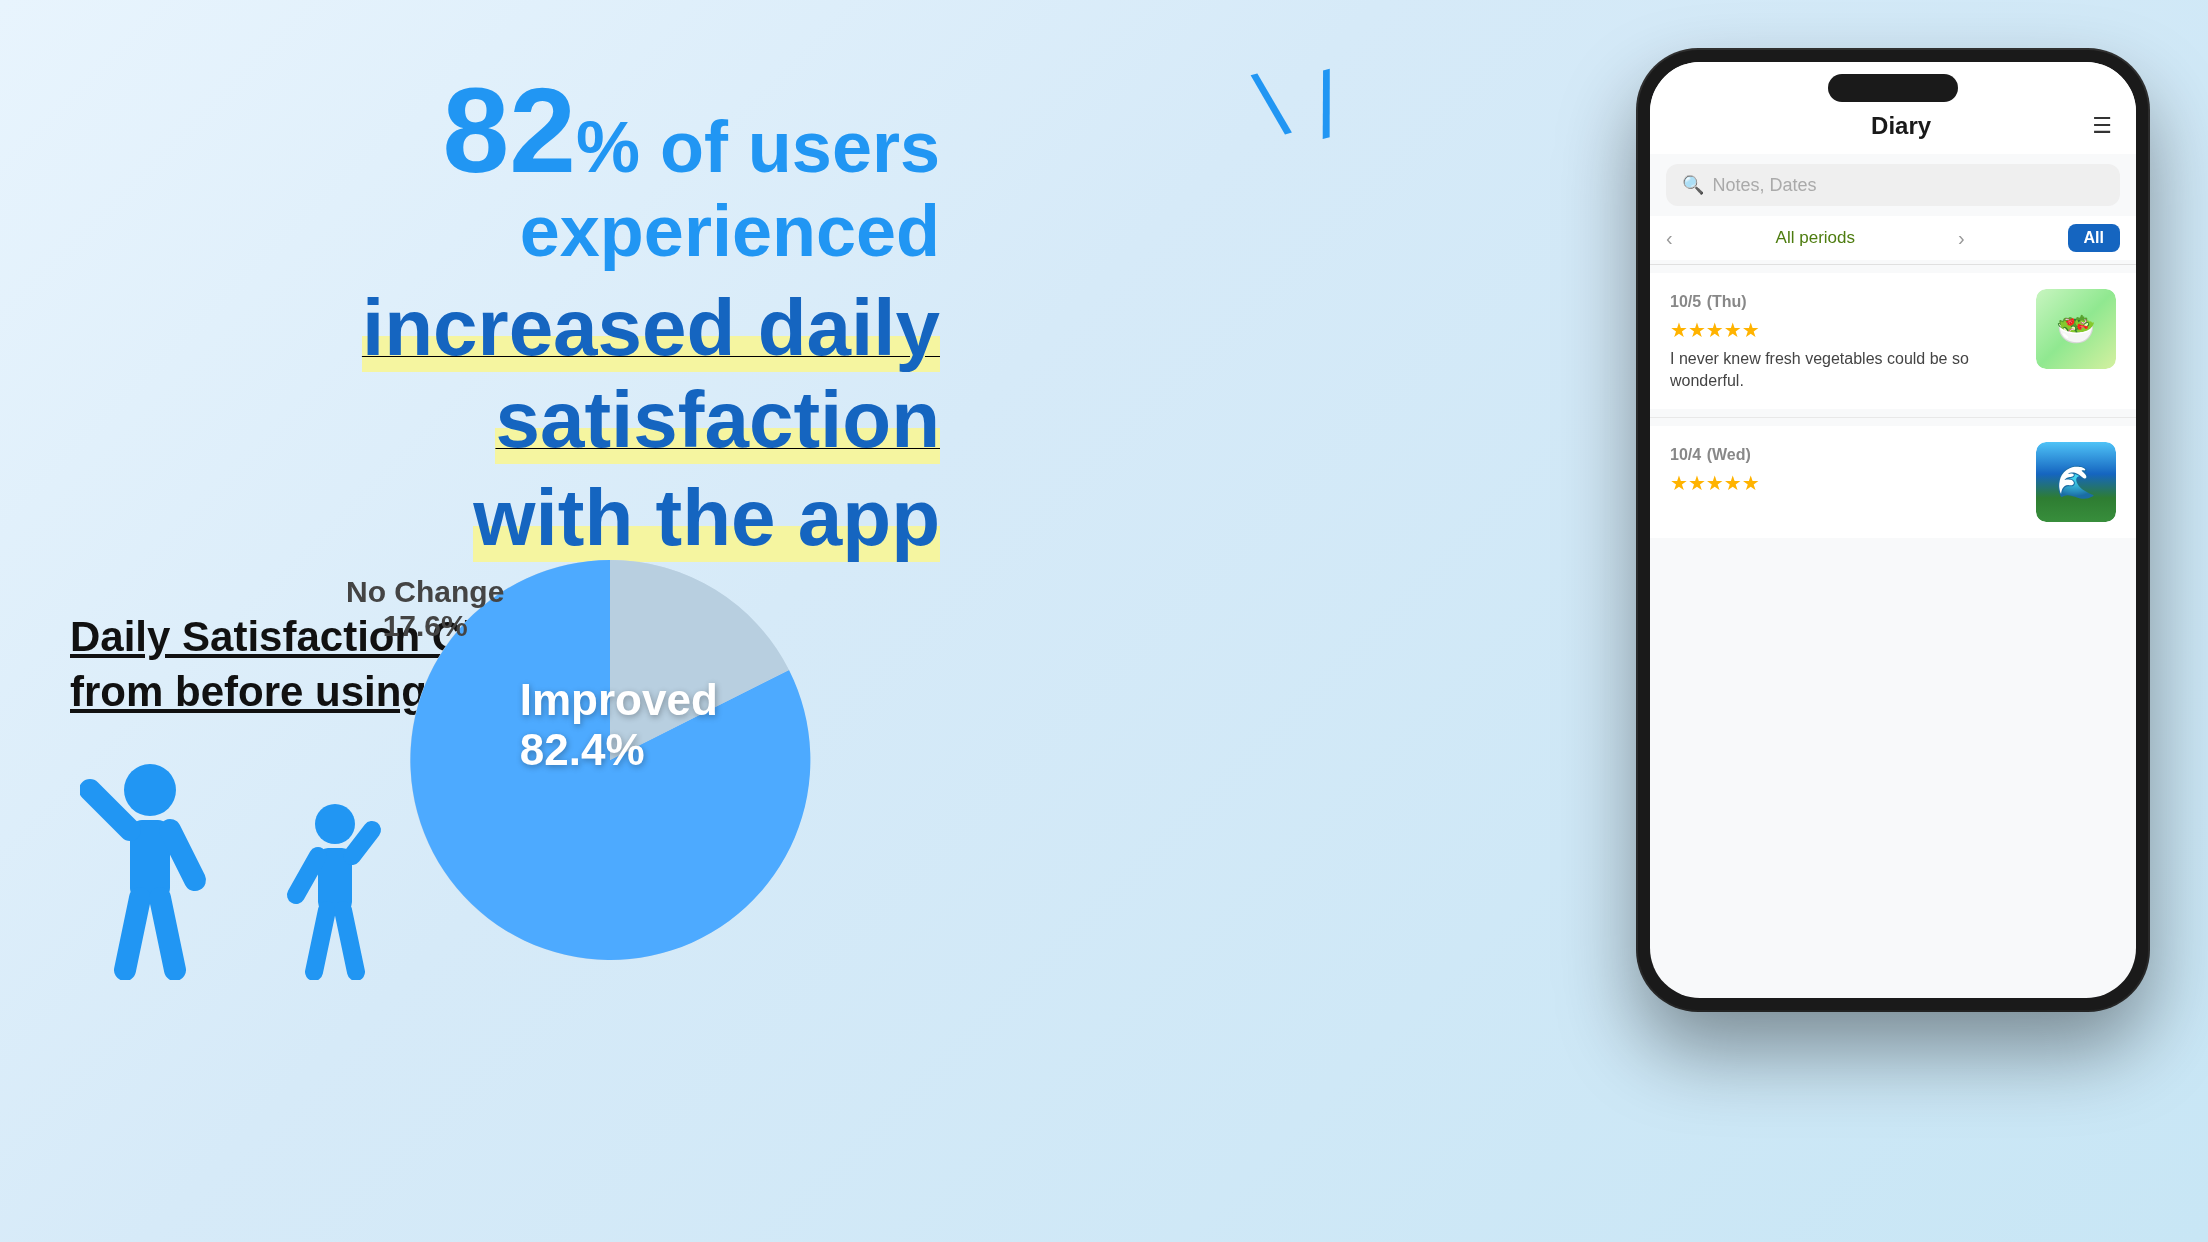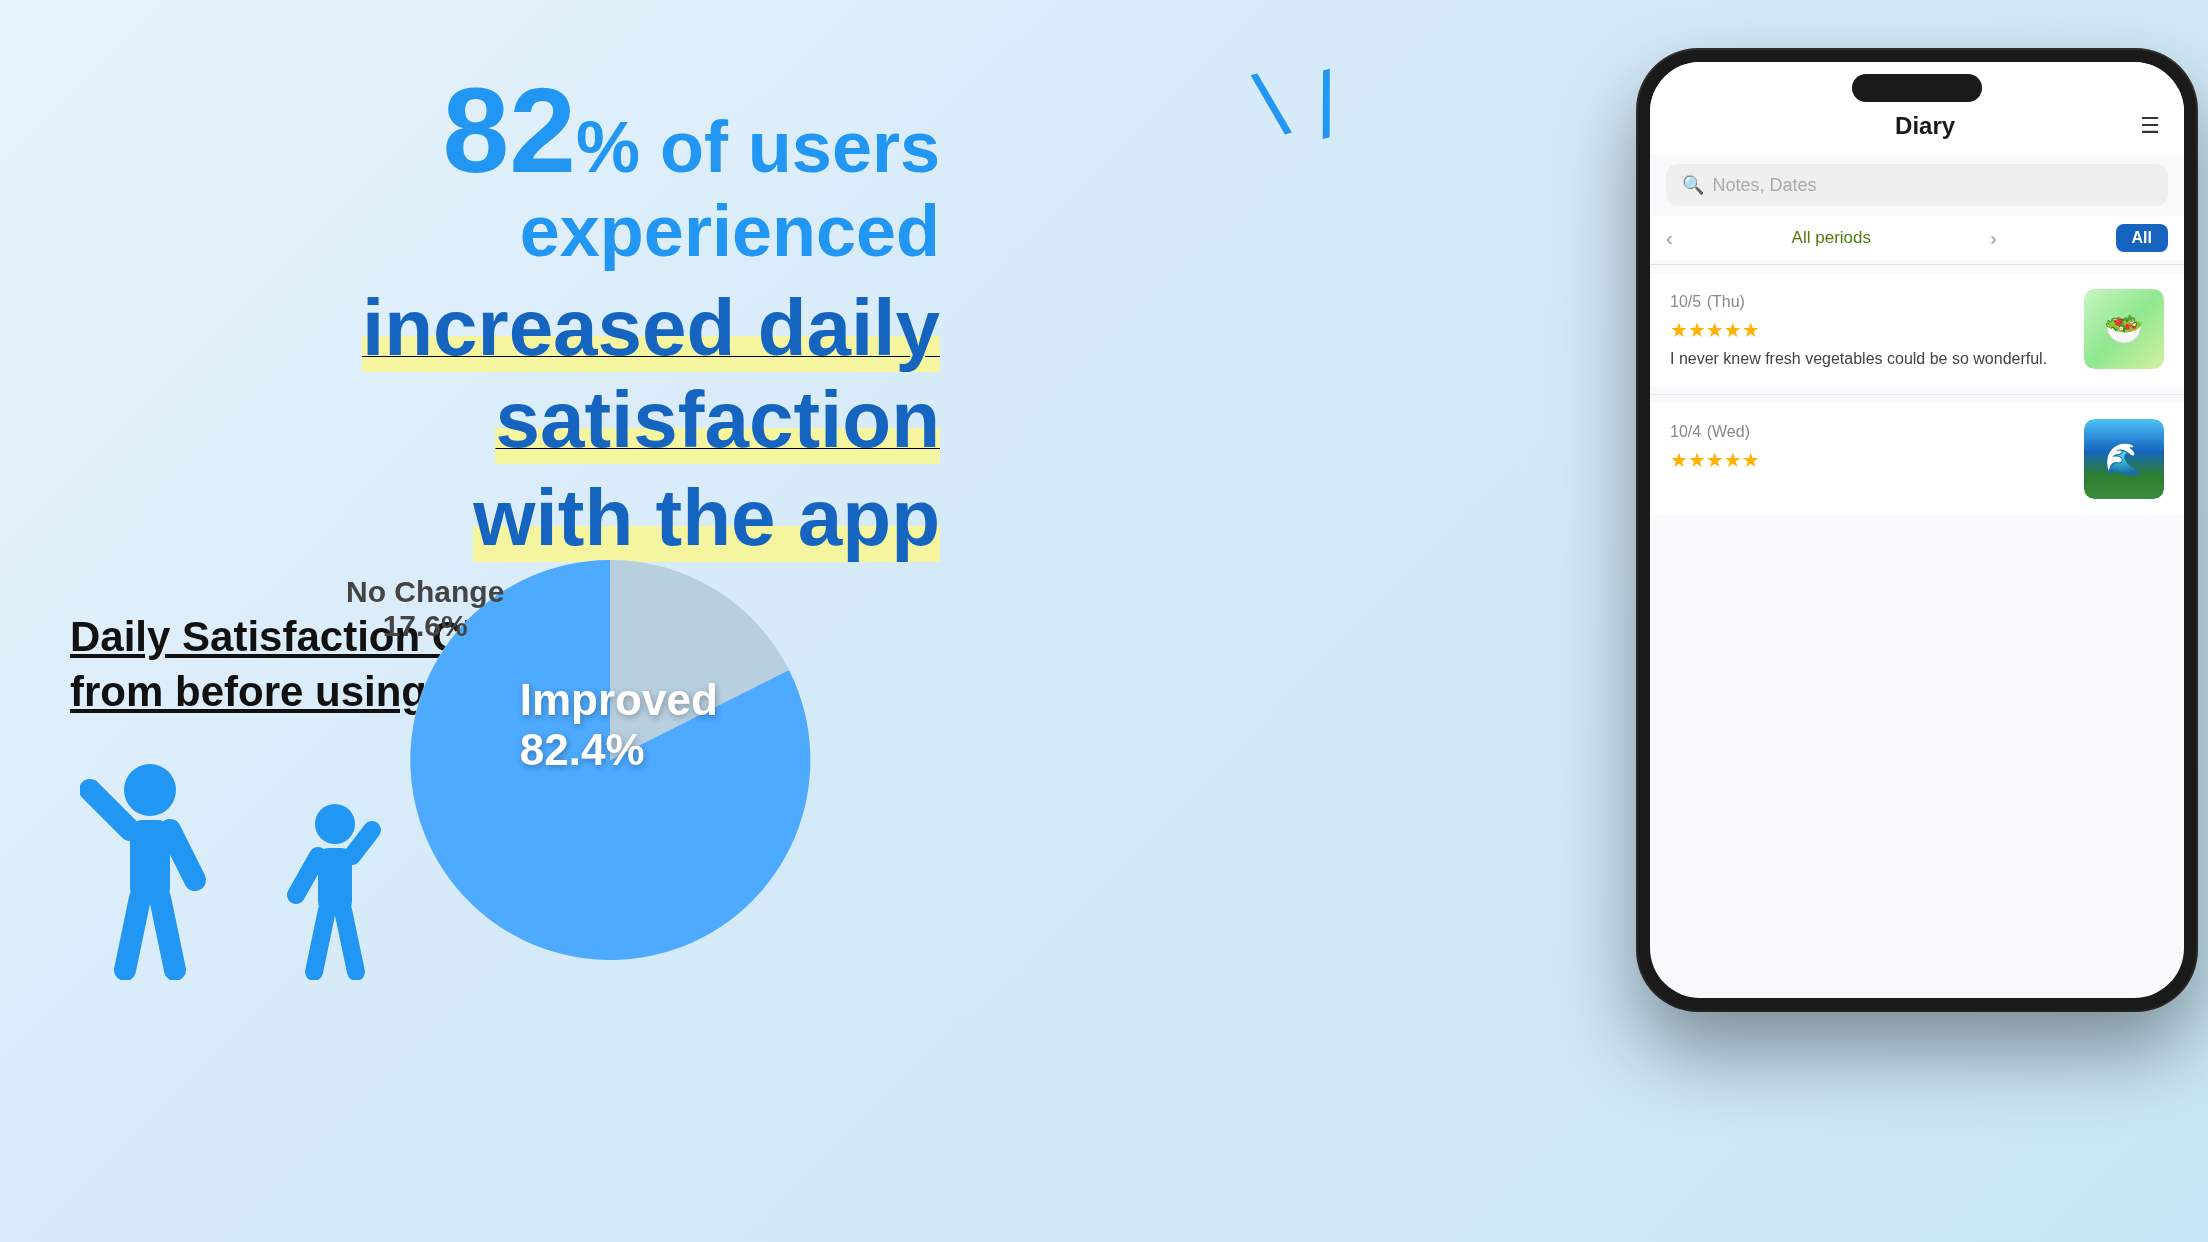--- a/index.html
+++ b/index.html
@@ -74,21 +74,21 @@
     
     .phone-mockup {
       position: absolute;
       right: 80px;
       top: 50px;
       width: 490px;
       height: 1000px;
     }
 
     .phone-outer {
-      width: 558px;
+      width: 510px;
       height: 960px;
       background: #1a1a1a;
       border-radius: 60px;
       padding: 12px;
       box-shadow: 0 40px 80px rgba(0,0,0,0.4), 0 0 0 2px #333;
       position: relative;
     }
 
     .phone-notch {
       position: absolute;
@@ -198,21 +198,21 @@
 
     .entry-date {
       font-size: 20px;
       font-weight: 600;
       color: #333;
       margin-bottom: 6px;
     }
 
     .entry-date span {
       font-size: 16px;
-      font-weight: 400;
+      font-weight: 700;
       color: #888;
     }
 
     .stars {
       color: #FFB300;
       font-size: 20px;
       margin-bottom: 6px;
     }
 
     .entry-text {

